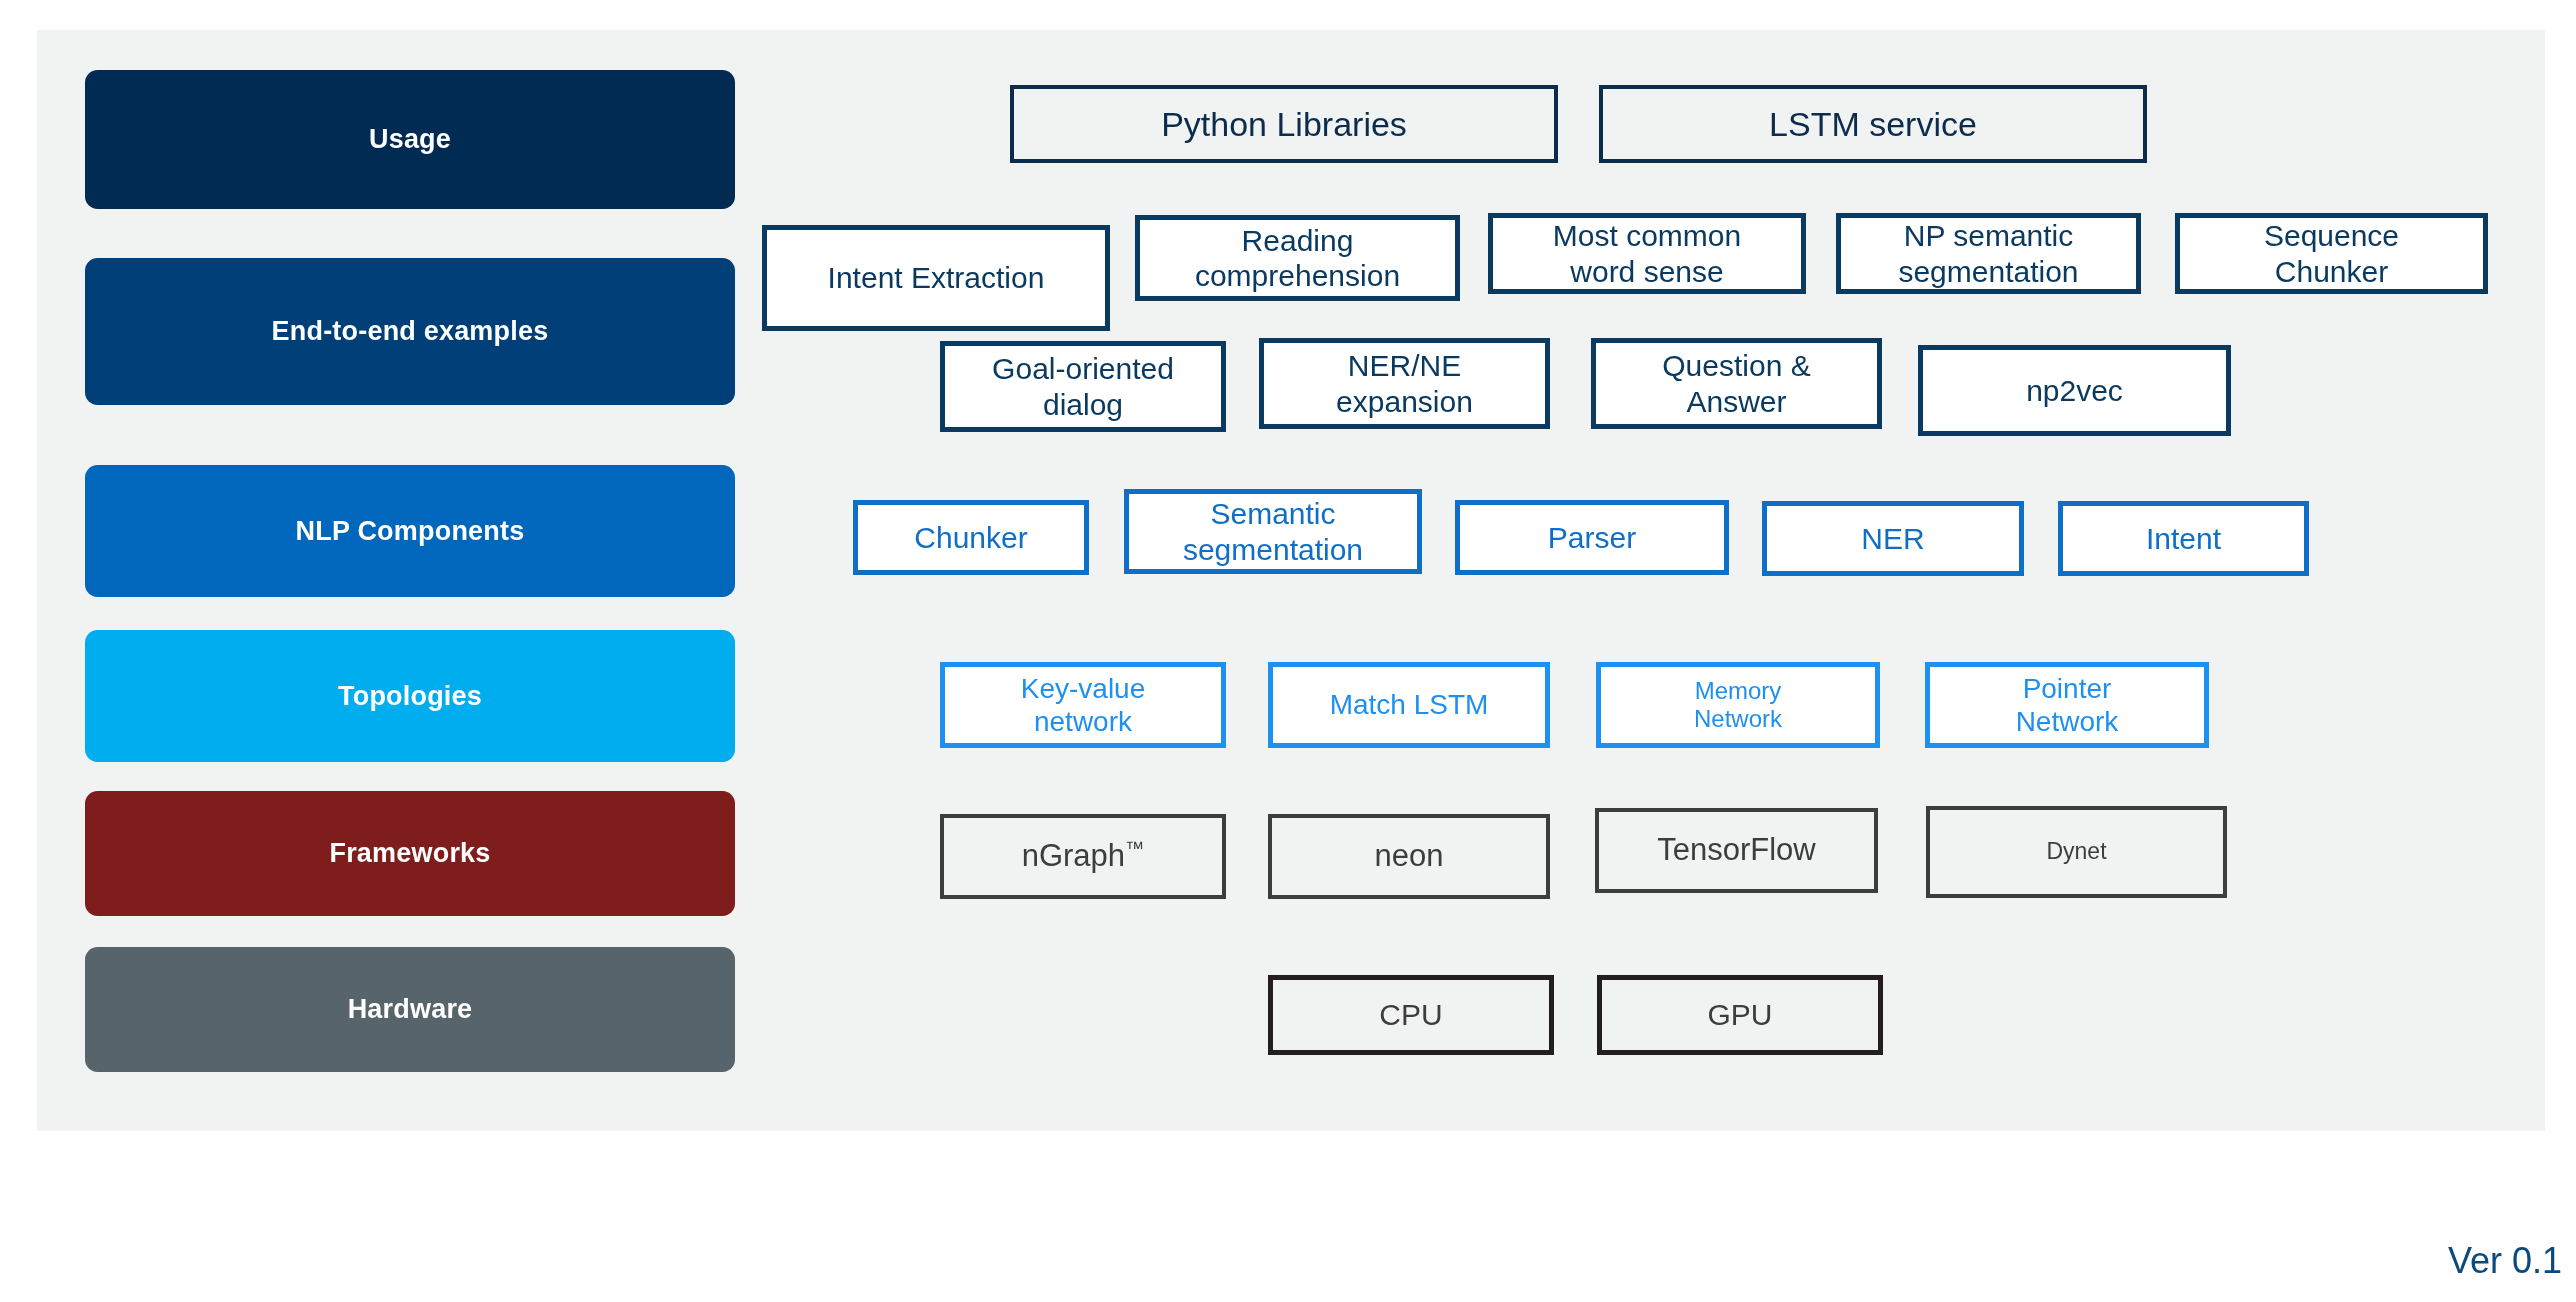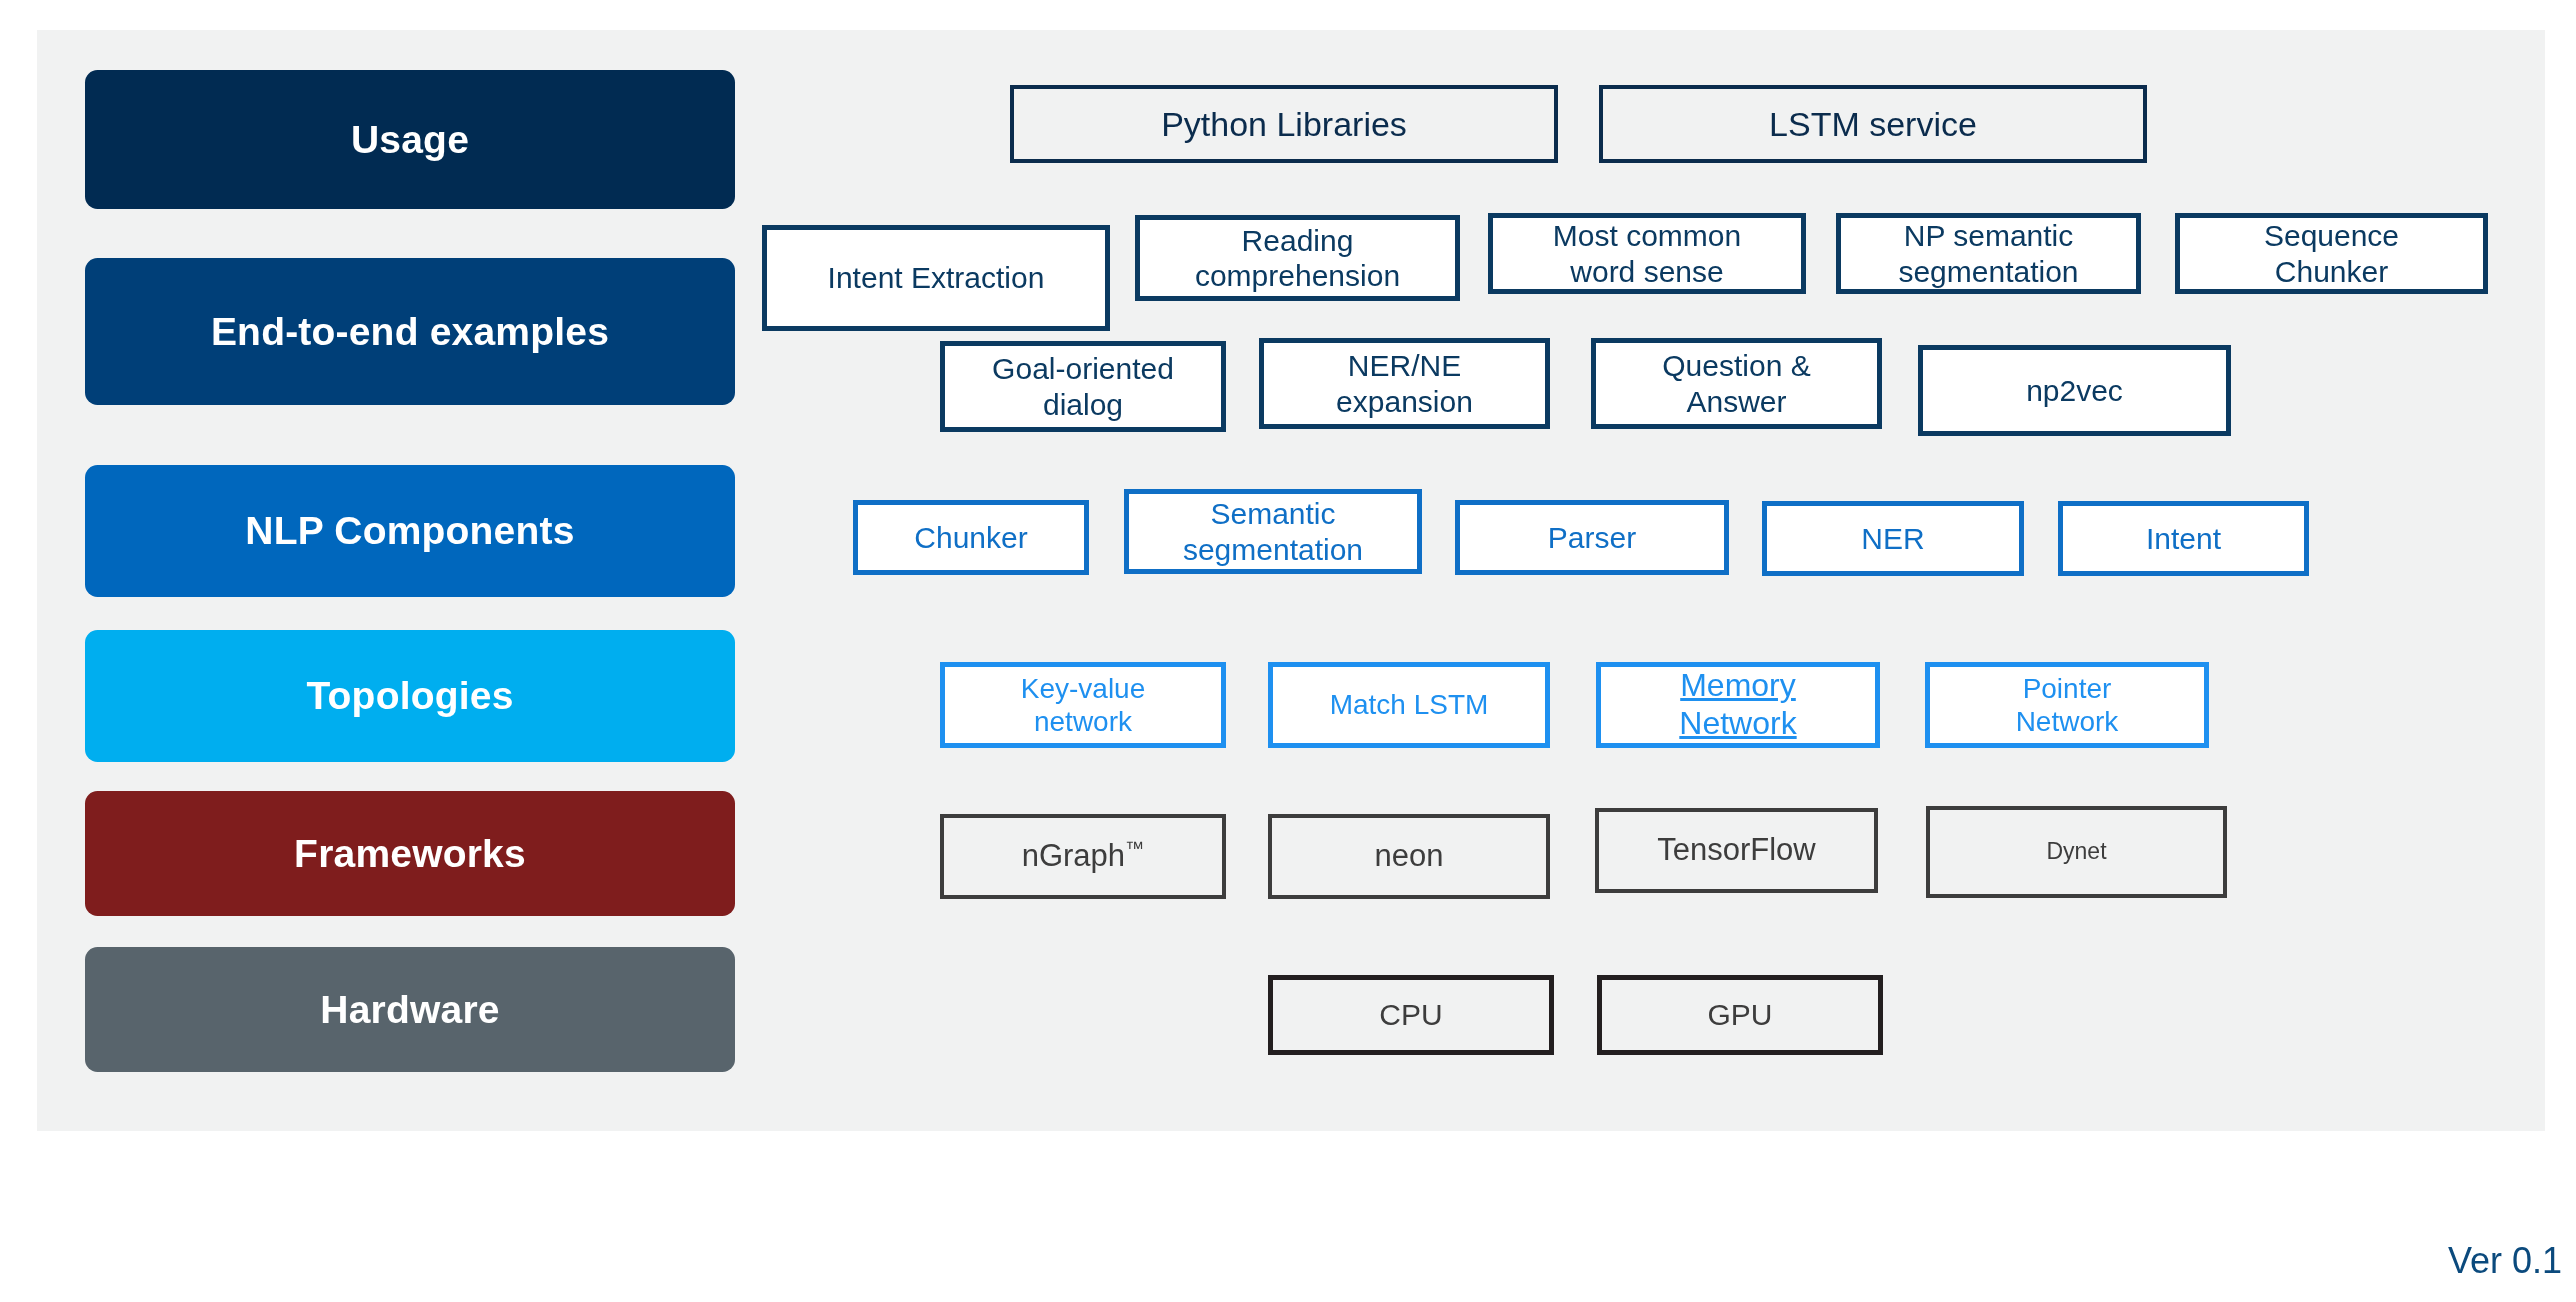--- a/index.html
+++ b/index.html
@@ -35,21 +35,21 @@
 
   
   .layer-label {
     position: absolute;
     border-radius: 12.5px;
     display: flex;
     align-items: center;
     justify-content: center;
     color: #ffffff;
     font-weight: bold;
-    font-size: 39px;
+    font-size: 27px;
     letter-spacing: 0.2px;
     text-align: center;
     box-sizing: border-box;
   }
 
   
   .box {
     position: absolute;
     box-sizing: border-box;
     display: flex;
@@ -204,21 +204,21 @@
         <span>Intent</span>
       </div>
     </div>
   <div id="topo-row">
       <div class="box box-topo" style="left: 940px; top: 662px; width: 286px; height: 86px; font-size: 28px;">
         <span>Key-value<br>network</span>
       </div>
       <div class="box box-topo" style="left: 1268px; top: 662px; width: 282px; height: 86px; font-size: 28px;">
         <span>Match LSTM</span>
       </div>
-      <div class="box box-topo" style="left: 1596px; top: 662px; width: 284px; height: 86px; font-size: 32px; text-decoration: underline;">
+      <div class="box box-topo" style="left: 1596px; top: 662px; width: 284px; height: 86px; font-size: 24px;">
         <span>Memory<br>Network</span>
       </div>
       <div class="box box-topo" style="left: 1925px; top: 662px; width: 284px; height: 86px; font-size: 28px;">
         <span>Pointer<br>Network</span>
       </div>
     </div>
   <div id="fw-row">
       <div class="box box-fw" style="left: 940px; top: 814px; width: 286px; height: 85px; font-size: 31px;">
         <span>nGraph<span class="tm">™</span></span>
       </div>

